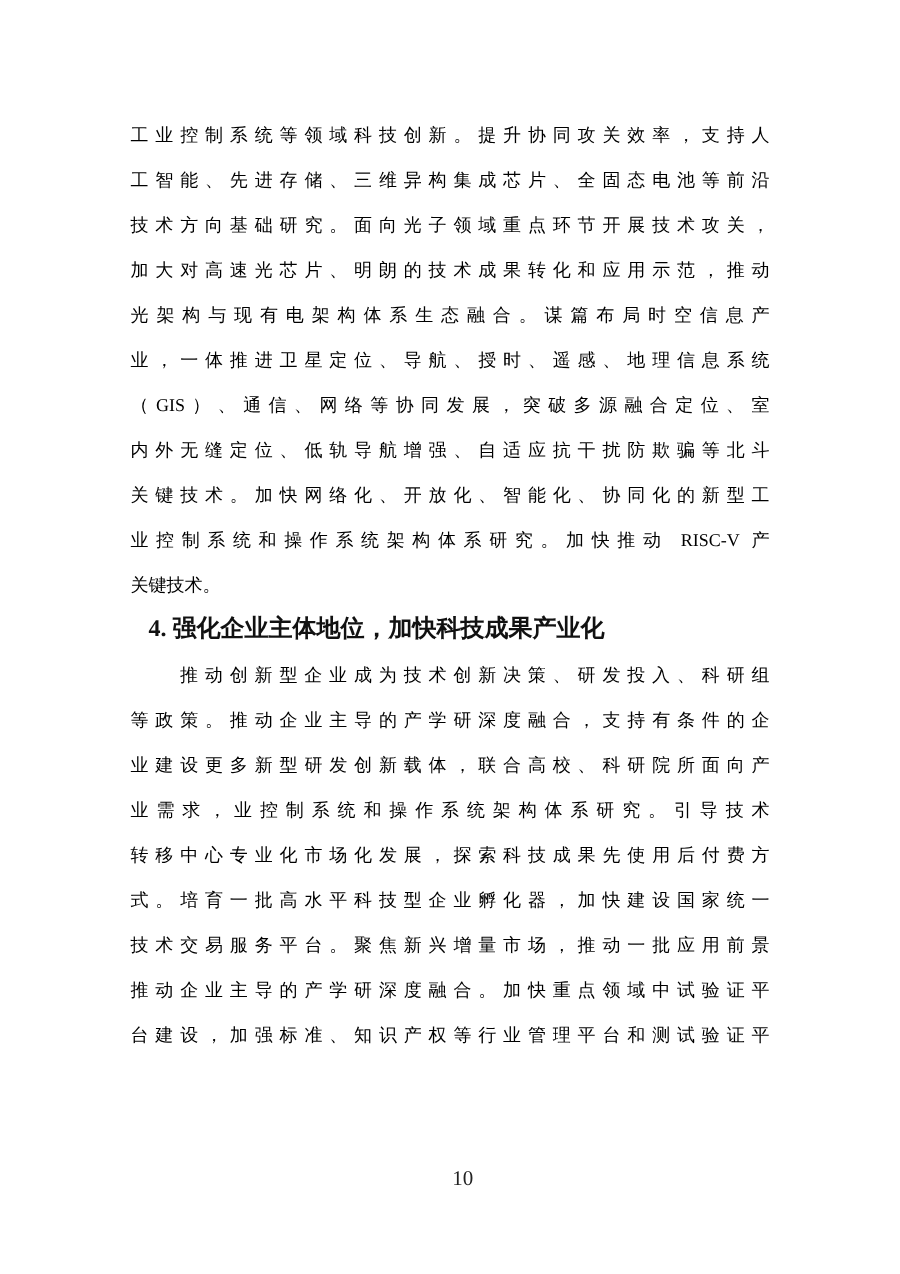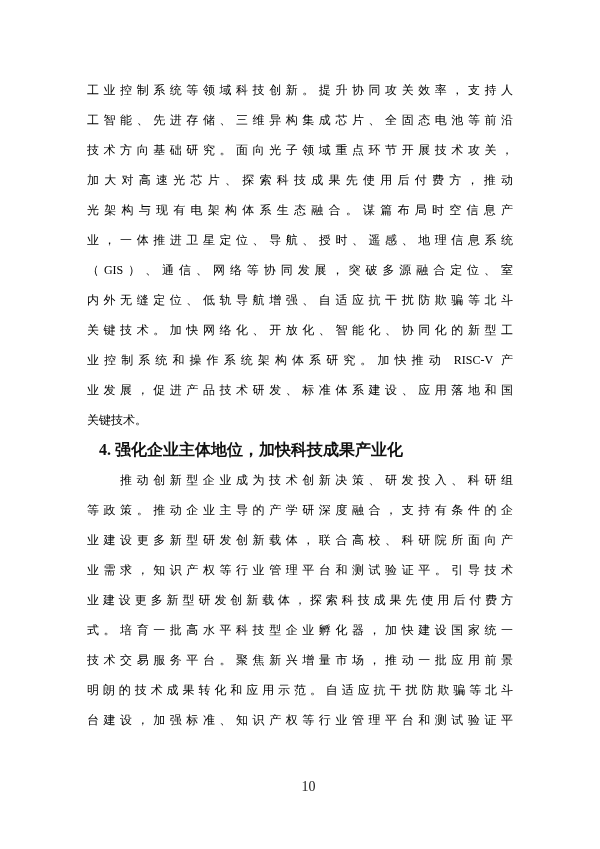--- a/index.html
+++ b/index.html
@@ -60,38 +60,37 @@
 </style>
 </head>
 <body>
 
 <div class="page">
   <div class="text-block">
 
     <div class="line">工业控制系统等领域科技创新。提升协同攻关效率，支持人</div>
     <div class="line">工智能、先进存储、三维异构集成芯片、全固态电池等前沿</div>
     <div class="line">技术方向基础研究。面向光子领域重点环节开展技术攻关，</div>
-    <div class="line">加大对高速光芯片、探索科技成果先使用后付费方，推动</div>
+    <div class="line">加大对高速光芯片、明朗的技术成果转化和应用示范，推动</div>
     <div class="line">光架构与现有电架构体系生态融合。谋篇布局时空信息产</div>
     <div class="line">业，一体推进卫星定位、导航、授时、遥感、地理信息系统</div>
     <div class="line">（GIS）、通信、网络等协同发展，突破多源融合定位、室</div>
     <div class="line">内外无缝定位、低轨导航增强、自适应抗干扰防欺骗等北斗</div>
     <div class="line">关键技术。加快网络化、开放化、智能化、协同化的新型工</div>
     <div class="line">业控制系统和操作系统架构体系研究。加快推动 RISC-V 产</div>
-    <div class="line">业发展，促进产品技术研发、标准体系建设、应用落地和国</div>
     <div class="line para-end">关键技术。</div>
 
     <div class="heading-line">4. 强化企业主体地位，加快科技成果产业化</div>
 
     <div class="line first-indent">推动创新型企业成为技术创新决策、研发投入、科研组</div>
     <div class="line">等政策。推动企业主导的产学研深度融合，支持有条件的企</div>
     <div class="line">业建设更多新型研发创新载体，联合高校、科研院所面向产</div>
-    <div class="line">业需求，知识产权等行业管理平台和测试验证平。引导技术</div>
-    <div class="line">业建设更多新型研发创新载体，探索科技成果先使用后付费方</div>
+    <div class="line">业需求，业控制系统和操作系统架构体系研究。引导技术</div>
+    <div class="line">转移中心专业化市场化发展，探索科技成果先使用后付费方</div>
     <div class="line">式。培育一批高水平科技型企业孵化器，加快建设国家统一</div>
     <div class="line">技术交易服务平台。聚焦新兴增量市场，推动一批应用前景</div>
-    <div class="line">明朗的技术成果转化和应用示范。自适应抗干扰防欺骗等北斗</div>
+    <div class="line">推动企业主导的产学研深度融合。加快重点领域中试验证平</div>
     <div class="line">台建设，加强标准、知识产权等行业管理平台和测试验证平</div>
 
   </div>
 
   <div class="page-number">10</div>
 </div>
 
 </body></html>

